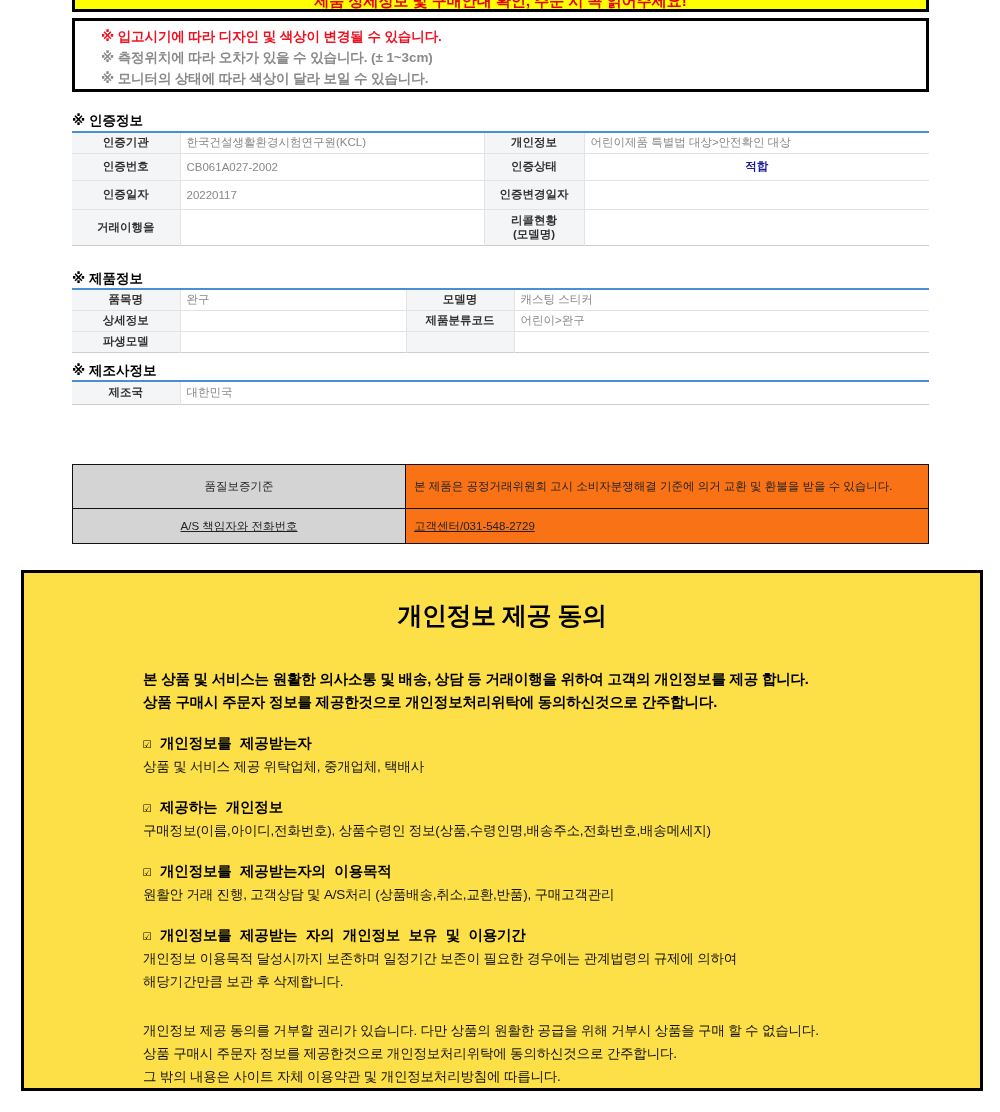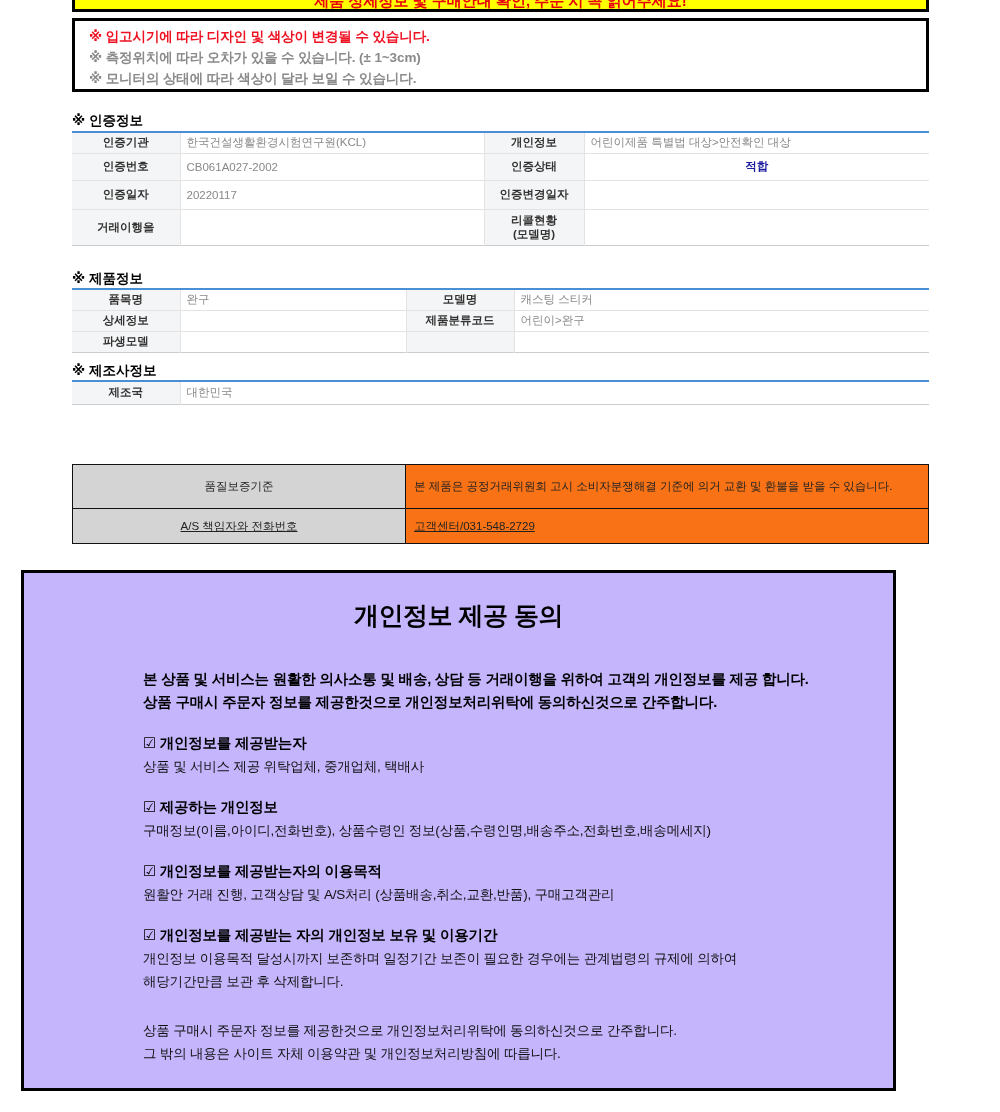--- a/index.html
+++ b/index.html
@@ -38,20 +38,21 @@
     width: 857px; height: 74px;
     border: 3px solid #000;
     background: #fff;
     padding: 5px 0 0 14px;
   }
   #notice-box .line {
     font-size: 13.5px;
     line-height: 21px;
     letter-spacing: -0.1px;
     white-space: nowrap;
+    margin-left: 12px;
   }
   #notice-box .l1 { color: #ee1122; font-weight: bold; }
   #notice-box .l2, #notice-box .l3 { color: #8a8a8a; font-weight: bold; }
 
   
   .sec-head {
     position: absolute;
     font-size: 13.5px;
     font-weight: bold;
     color: #000;
@@ -127,23 +128,23 @@
     text-align: left;
     color: #222;
   }
   #warranty-table tr.r1 td { height: 44px; }
   #warranty-table tr.r2 td { height: 35px; text-decoration: underline; }
 
   
   #consent-box {
     position: absolute;
     left: 21px; top: 570px;
-    width: 875px; height: 521px;
+    width: 962px; height: 521px;
     border: 3px solid #000;
-    background: #c4b5fd;
+    background: #fde047;
   }
   #consent-title {
     margin-top: 26px;
     text-align: center;
     font-size: 25px;
     font-weight: bold;
     letter-spacing: -0.5px;
   }
   #consent-body {
     margin: 36px 0 0 119px;
@@ -157,20 +158,21 @@
   }
   #consent-body .normal {
     font-size: 13.5px; line-height: 23px;
     white-space: nowrap; letter-spacing: -0.2px;
     color: #111;
   }
   #consent-body .head {
     font-size: 14.5px; font-weight: bold;
     letter-spacing: -0.2px; white-space: nowrap;
     margin-bottom: 2px;
+    font-family: Liberation Mono, monospace;
   }
   #consent-body .group { margin-bottom: 20px; }
   #consent-body .tail { margin-top: 26px; }
 </style>
 </head>
 <body>
 
 <div id="yellow-banner">
   <span class="txt">제품 상세정보 및 구매안내 확인, 주문 시 꼭 읽어주세요!</span>
 </div>
@@ -305,17 +307,18 @@
       <div class="normal">원활안 거래 진행, 고객상담 및 A/S처리 (상품배송,취소,교환,반품), 구매고객관리</div>
     </div>
 
     <div class="group">
       <div class="head">☑ 개인정보를 제공받는 자의 개인정보 보유 및 이용기간</div>
       <div class="normal">개인정보 이용목적 달성시까지 보존하며 일정기간 보존이 필요한 경우에는 관계법령의 규제에 의하여</div>
       <div class="normal">해당기간만큼 보관 후 삭제합니다.</div>
     </div>
 
     <div class="tail">
+      <div class="normal">개인정보 제공 동의를 거부할 권리가 있습니다. 다만 상품의 원활한 공급을 위해 거부시 상품을 구매 할 수 없습니다.</div>
       <div class="normal">상품 구매시 주문자 정보를 제공한것으로 개인정보처리위탁에 동의하신것으로 간주합니다.</div>
       <div class="normal">그 밖의 내용은 사이트 자체 이용약관 및 개인정보처리방침에 따릅니다.</div>
     </div>
   </div>
 </div>
 
 </body></html>

